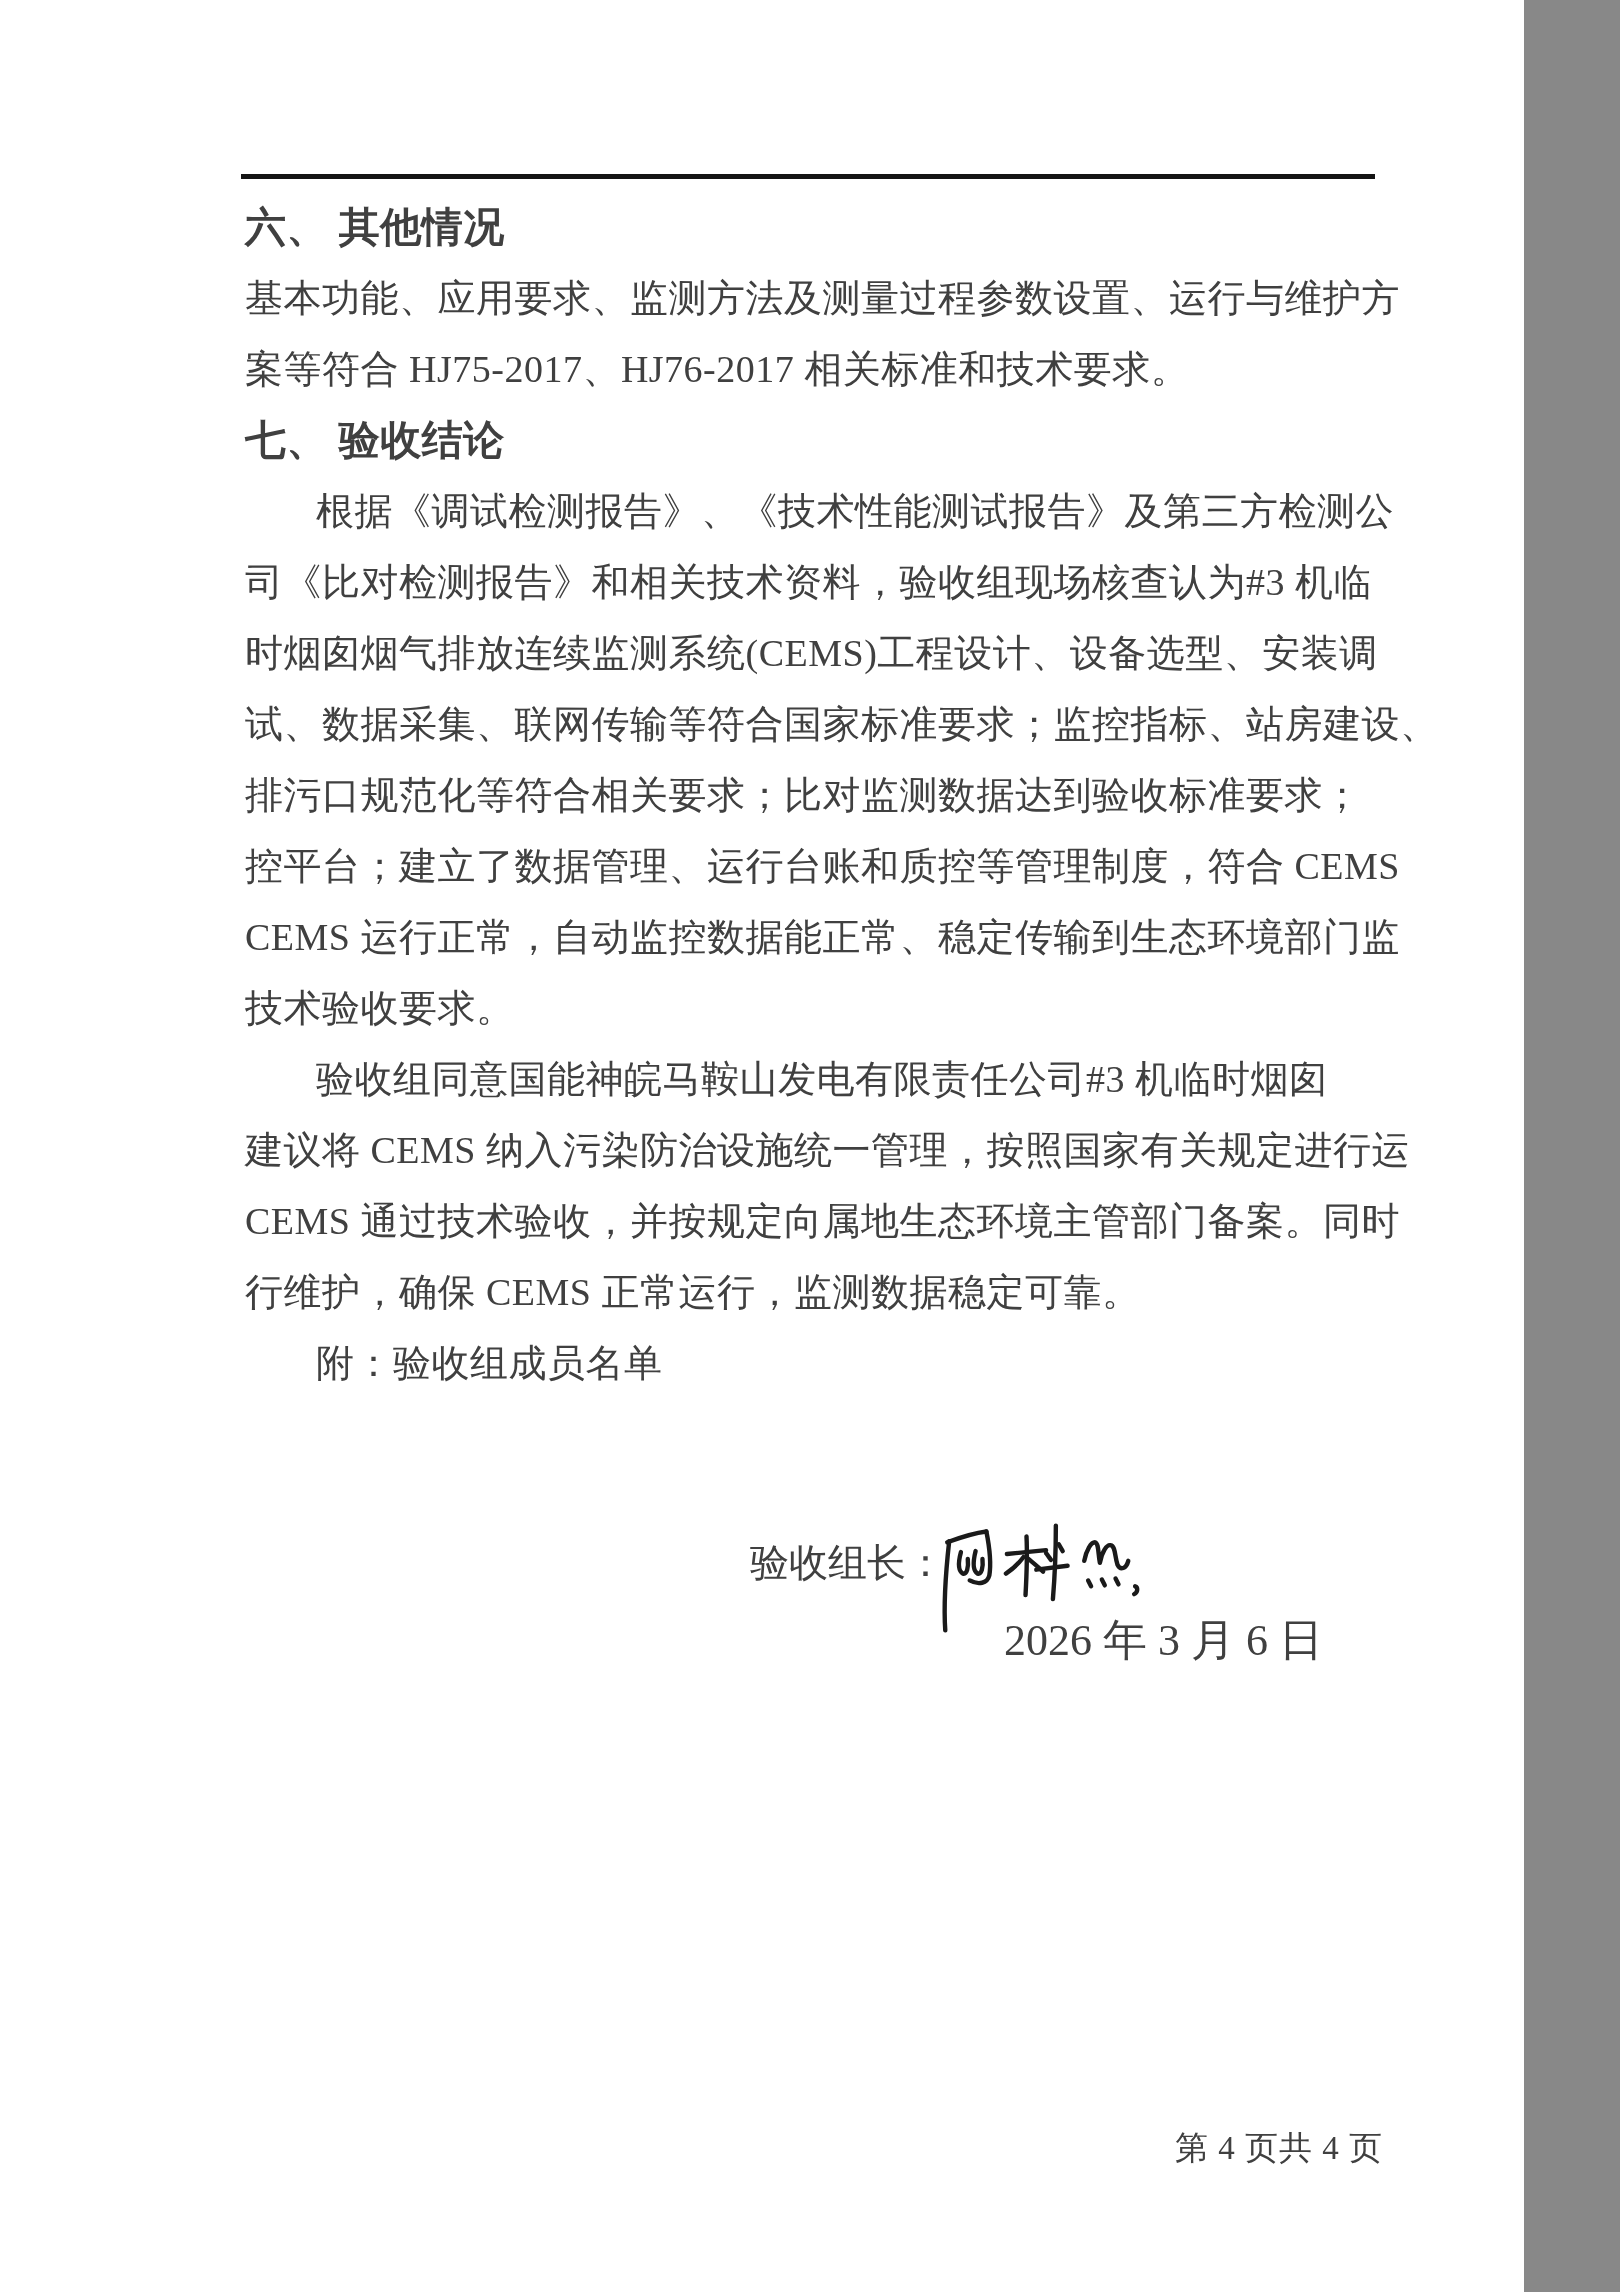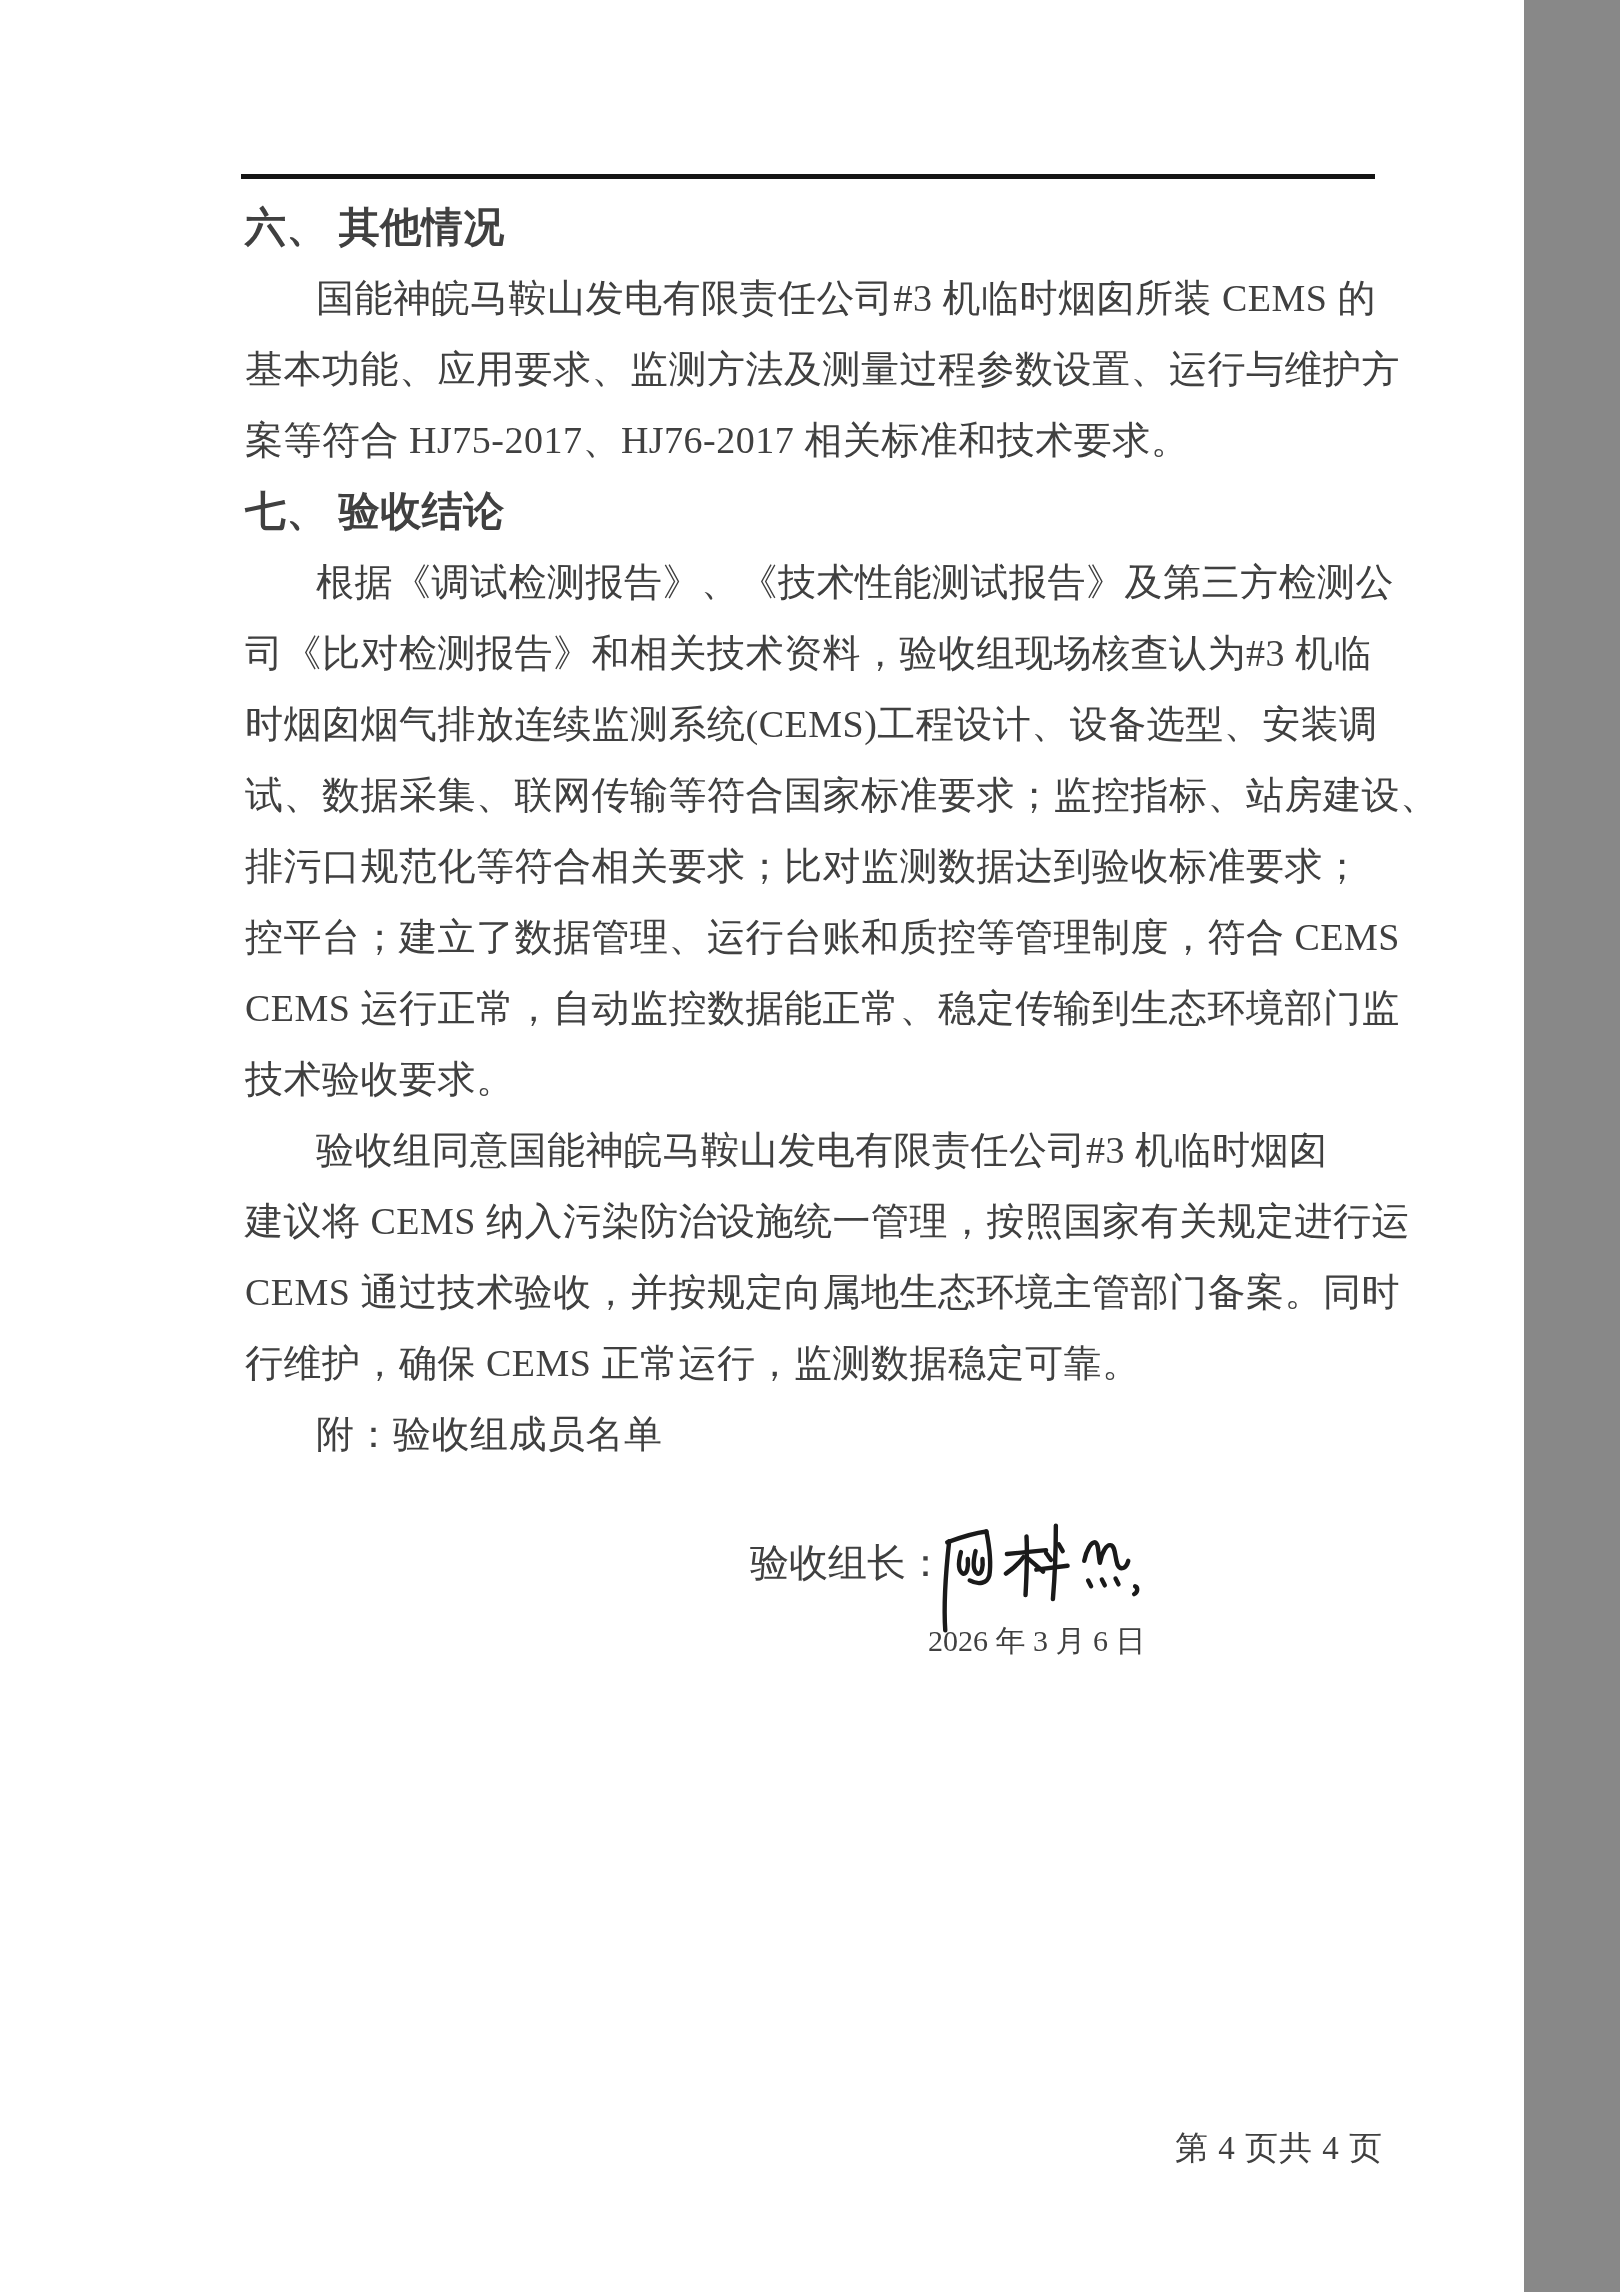--- a/index.html
+++ b/index.html
@@ -53,23 +53,23 @@
   }
   .signature-box {
     position: absolute;
     left: 912px;
     top: 1509px;
     width: 274px;
     height: 137px;
   }
   .sig-date {
     position: absolute;
-    left: 928px;
+    left: 1004px;
     top: 1619px;
-    font-size: 30px;
+    font-size: 44px;
     line-height: 43px;
     white-space: nowrap;
     font-family: Liberation Serif, serif;
   }
   .footer {
     position: absolute;
     left: 1175px;
     top: 2129px;
     font-size: 33px;
     line-height: 39px;
@@ -79,21 +79,20 @@
 </style>
 </head>
 <body>
 
 <div class="page">
 
   <div class="top-rule"></div>
 
   <div class="content">
     <div class="line h">六、 其他情况</div>
-    <div class="line indent">国能神皖马鞍山发电有限责任公司#3 机临时烟囱所装 CEMS 的</div>
     <div class="line">基本功能、应用要求、监测方法及测量过程参数设置、运行与维护方</div>
     <div class="line">案等符合 HJ75-2017、HJ76-2017 相关标准和技术要求。</div>
     <div class="line h">七、 验收结论</div>
     <div class="line indent">根据《调试检测报告》、《技术性能测试报告》及第三方检测公</div>
     <div class="line">司《比对检测报告》和相关技术资料，验收组现场核查认为#3 机临</div>
     <div class="line">时烟囱烟气排放连续监测系统(CEMS)工程设计、设备选型、安装调</div>
     <div class="line">试、数据采集、联网传输等符合国家标准要求；监控指标、站房建设、</div>
     <div class="line">排污口规范化等符合相关要求；比对监测数据达到验收标准要求；</div>
     <div class="line">控平台；建立了数据管理、运行台账和质控等管理制度，符合 CEMS</div>
     <div class="line">CEMS 运行正常，自动监控数据能正常、稳定传输到生态环境部门监</div>

